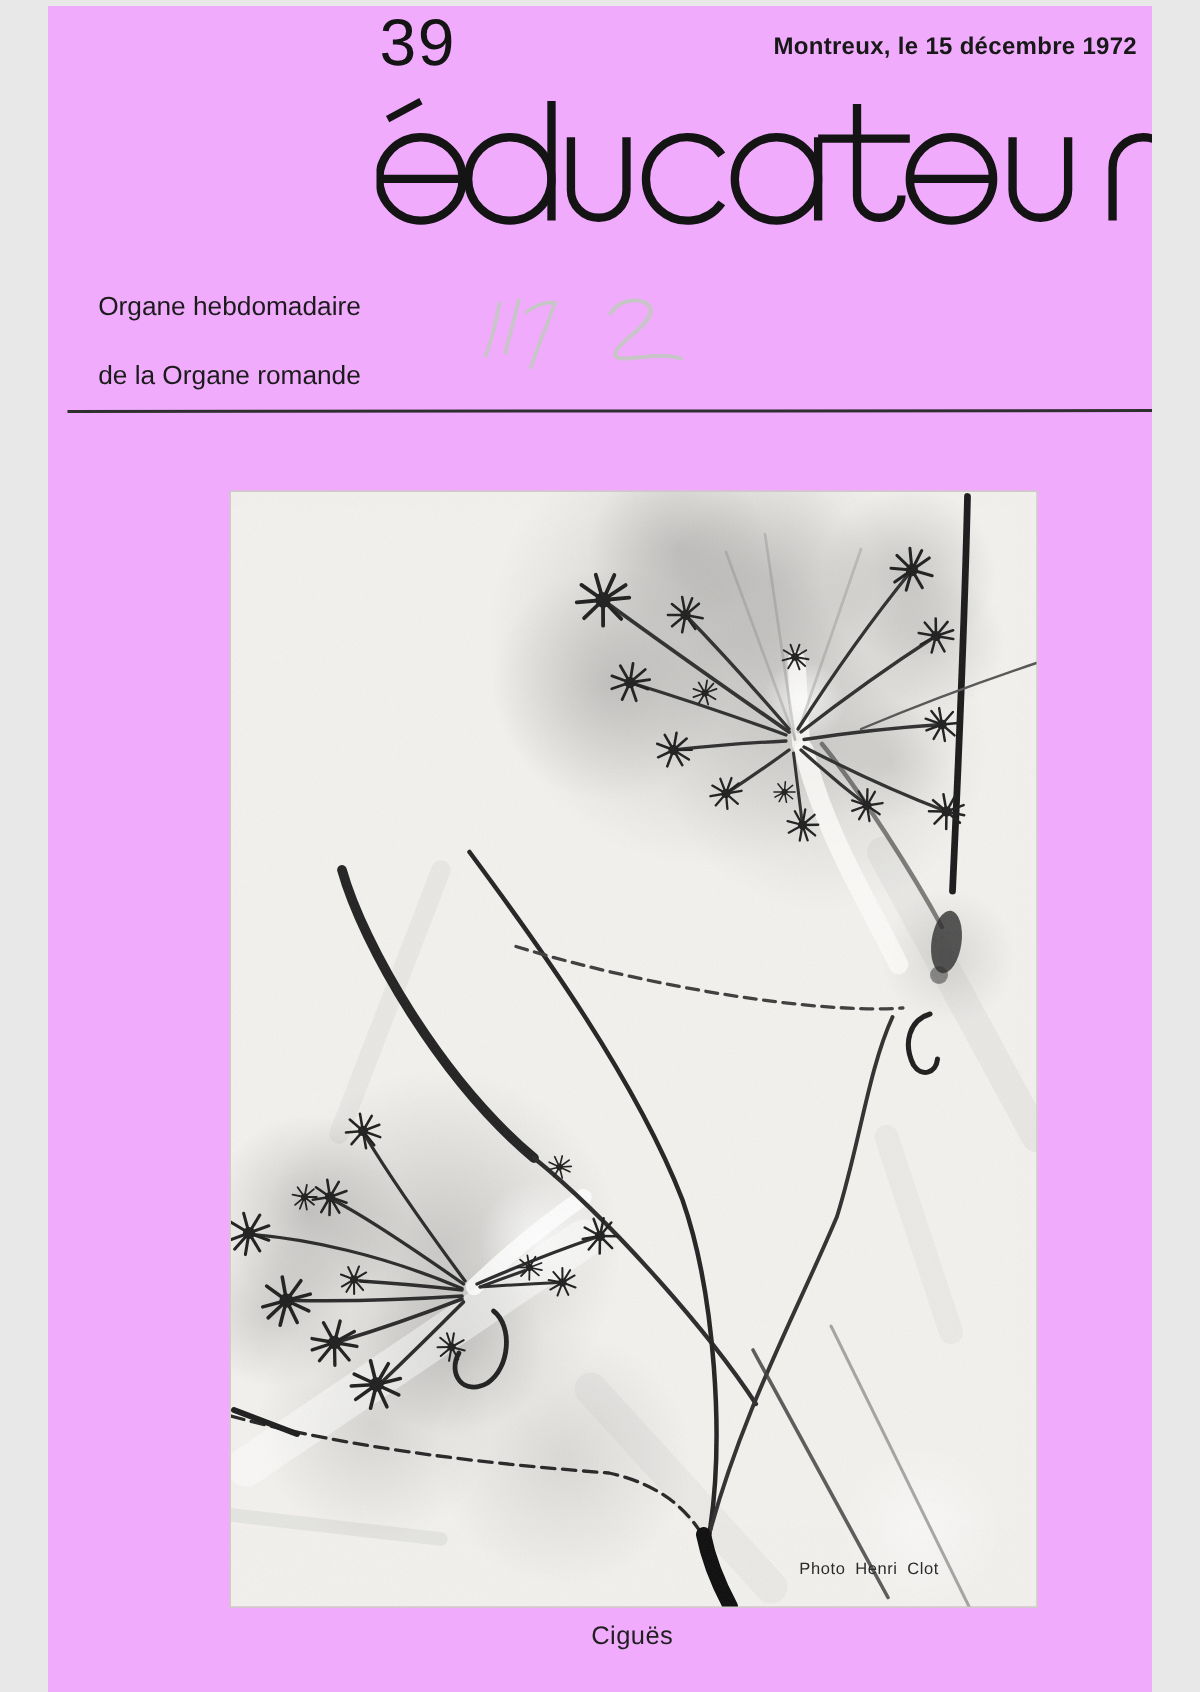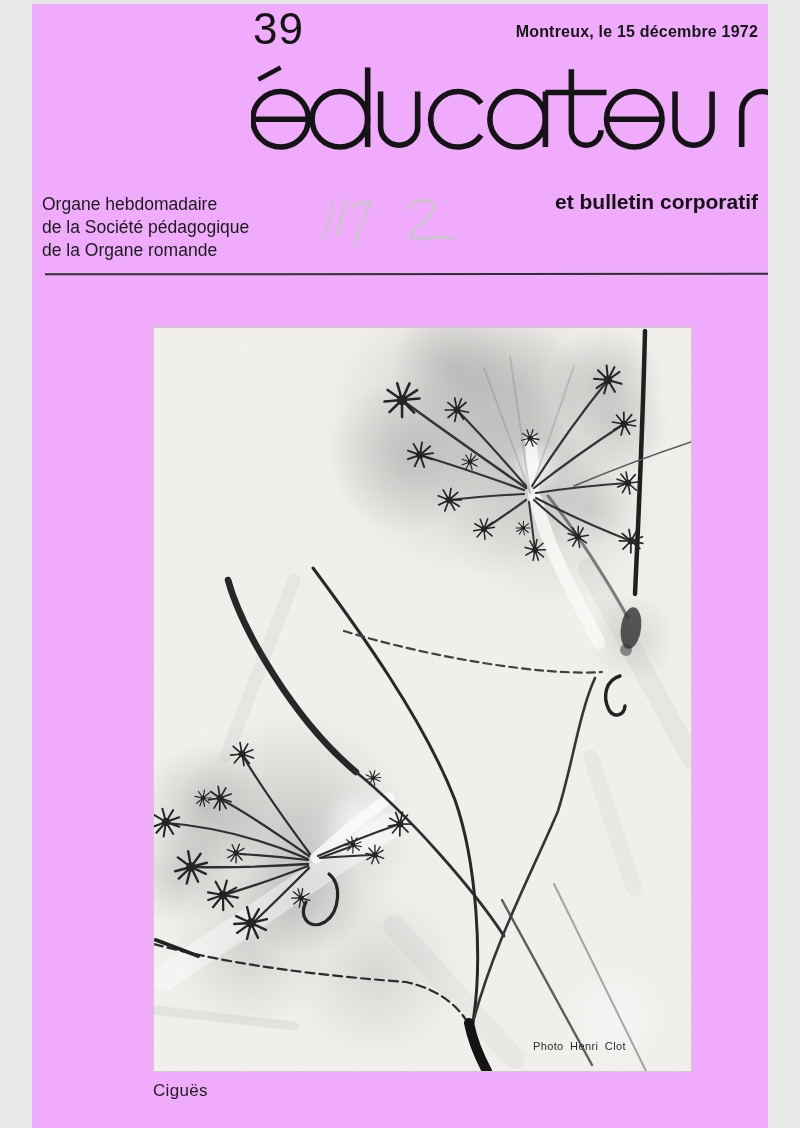--- a/index.html
+++ b/index.html
@@ -12,42 +12,42 @@
     position:absolute;left:221px;top:0px;
     font-size:44px;font-weight:400;letter-spacing:1px;color:#141414;
   }
   .dateline{
     position:absolute;right:10px;top:19px;
     font-size:16px;font-weight:700;letter-spacing:.2px;color:#181818;
   }
   .logo{position:absolute;left:219px;top:54px;width:537px;height:104px;}
   .organ{
     position:absolute;left:10px;top:189px;width:222px;
-    text-align:left;font-size:17.5px;line-height:23px;color:#1b1b1b;
+    text-align:center;font-size:17.5px;line-height:23px;color:#1b1b1b;
   }
   .handwriting{position:absolute;left:275px;top:178px;width:170px;height:85px;}
   .subtitle{
     position:absolute;right:10px;top:186px;
     font-size:21px;font-weight:700;color:#141414;
   }
   .masthead-rule{
     position:absolute;left:13px;top:269px;width:764px;height:2px;
     background:#2f2f2f;transform:rotate(-0.05deg);
   }
   .photo{
     position:absolute;left:121px;top:323px;width:537px;height:743px;
     border:1px solid #cfccc6;box-sizing:content-box;
   }
   .photo svg{display:block;}
   .credit{
     position:absolute;right:142px;top:1036px;
     font-size:11px;letter-spacing:.4px;word-spacing:3px;color:#2b2b2b;
   }
   .caption{
-    position:absolute;left:121px;top:1077px;width:537px;
+    position:absolute;left:121px;top:1077px;width:537px;text-align:center;
     font-size:17px;color:#1f1f1f;letter-spacing:.3px;
   }
   .sr-only{
     position:absolute;width:1px;height:1px;overflow:hidden;
     clip:rect(0 0 0 0);white-space:nowrap;
   }
 </style>
 </head>
 <body>
 
@@ -82,33 +82,32 @@
         <line x1="384" y1="66" x2="444" y2="66"></line>
 
       <path d="M458,36 V74 A20,20 0 0 0 498,74 V36"></path>
 
       <path d="M530,96 V58 A22,22 0 0 1 574,58 V68"></path>
     </g>
   </svg>
 
   <div class="organ">
     <span>Organe hebdomadaire</span><br>
-    <span>de la Société pédagogique</span><br>
+    <br>
     <span>de la Organe romande</span>
   </div>
 
   <span class="sr-only">1172</span>
   <svg class="handwriting" role="img" viewBox="0 0 170 85" fill="none" stroke="#c6c6c6" stroke-width="2.4" stroke-linecap="round" aria-label="1172">
     <path d="M26,20 C24,32 20,46 17,55"></path>
     <path d="M39,18 C36,30 32,44 30,53"></path>
     <path d="M44,26 C51,21 57,19 63,20 C58,34 51,50 47,63"></path>
     <path d="M100,27 C106,17 120,16 126,22 C130,28 120,37 110,45 C102,52 101,57 108,57 C120,57 134,53 147,57" stroke-width="2.6"></path>
   </svg>
 
-  <div class="subtitle">et bulletin corporatif</div>
 
   <div class="masthead-rule"></div>
 
   <figure class="photo" style="margin:0">
     <svg width="537" height="743" viewBox="0 0 537 743">
       <defs>
         <radialGradient id="soft">
           <stop offset="0%" stop-color="#4e4e4e" stop-opacity=".5"></stop>
           <stop offset="100%" stop-color="#4e4e4e" stop-opacity="0"></stop>
         </radialGradient>

